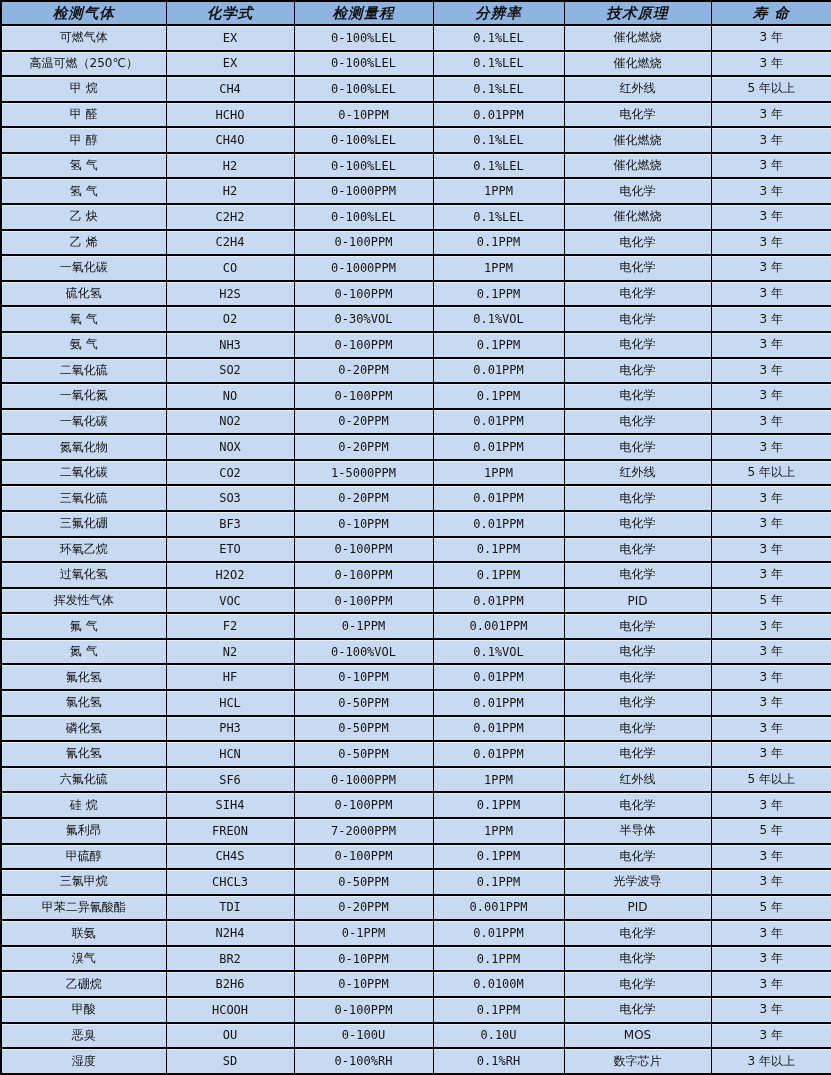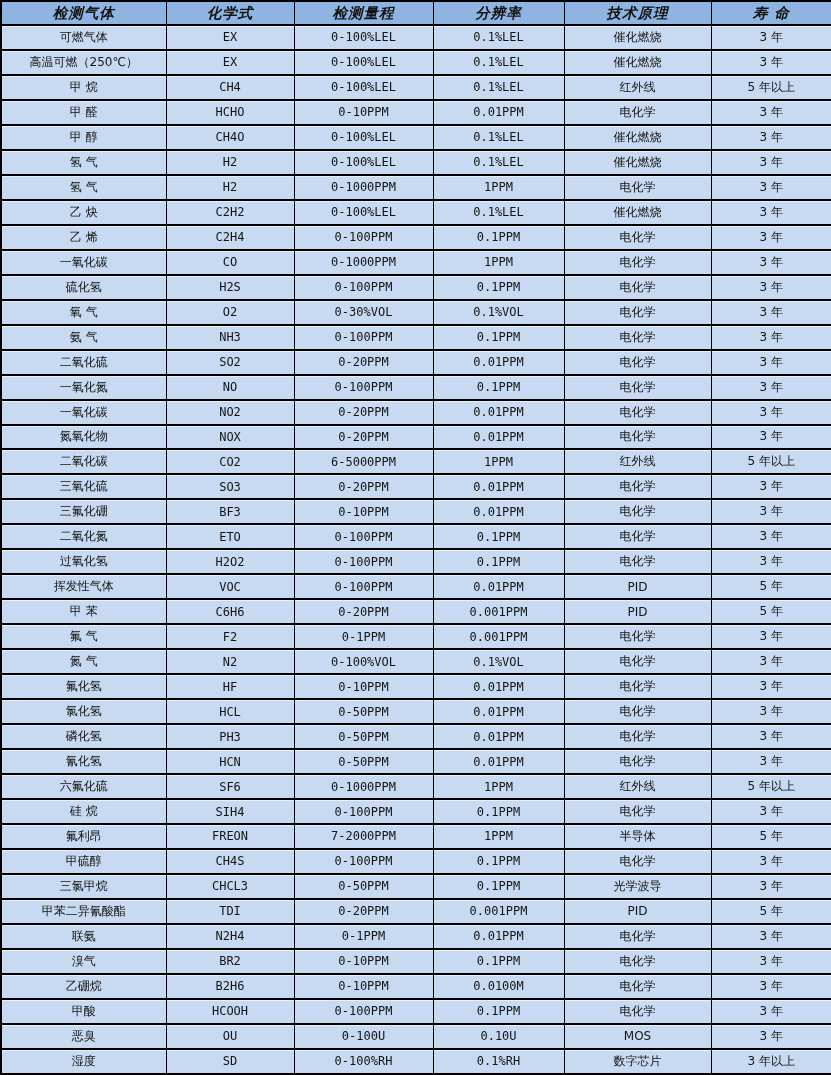--- a/index.html
+++ b/index.html
@@ -202,21 +202,21 @@
         <td>氮氧化物</td>
         <td class="mono">NOX</td>
         <td class="mono">0-20PPM</td>
         <td class="mono">0.01PPM</td>
         <td>电化学</td>
         <td>3 年</td>
       </tr>
       <tr>
         <td>二氧化碳</td>
         <td class="mono">CO2</td>
-        <td class="mono">6-5000PPM</td>
+        <td class="mono">1-5000PPM</td>
         <td class="mono">1PPM</td>
         <td>红外线</td>
         <td>5 年以上</td>
       </tr>
       <tr>
         <td>三氧化硫</td>
         <td class="mono">SO3</td>
         <td class="mono">0-20PPM</td>
         <td class="mono">0.01PPM</td>
         <td>电化学</td>
@@ -224,48 +224,40 @@
       </tr>
       <tr>
         <td>三氟化硼</td>
         <td class="mono">BF3</td>
         <td class="mono">0-10PPM</td>
         <td class="mono">0.01PPM</td>
         <td>电化学</td>
         <td>3 年</td>
       </tr>
       <tr>
-        <td>二氧化氮</td>
+        <td>环氧乙烷</td>
         <td class="mono">ETO</td>
         <td class="mono">0-100PPM</td>
         <td class="mono">0.1PPM</td>
         <td>电化学</td>
         <td>3 年</td>
       </tr>
       <tr>
         <td>过氧化氢</td>
         <td class="mono">H2O2</td>
         <td class="mono">0-100PPM</td>
         <td class="mono">0.1PPM</td>
         <td>电化学</td>
         <td>3 年</td>
       </tr>
       <tr>
         <td>挥发性气体</td>
         <td class="mono">VOC</td>
         <td class="mono">0-100PPM</td>
         <td class="mono">0.01PPM</td>
-        <td>PID</td>
-        <td>5 年</td>
-      </tr>
-      <tr>
-        <td>甲 苯</td>
-        <td class="mono">C6H6</td>
-        <td class="mono">0-20PPM</td>
-        <td class="mono">0.001PPM</td>
         <td>PID</td>
         <td>5 年</td>
       </tr>
       <tr>
         <td>氟 气</td>
         <td class="mono">F2</td>
         <td class="mono">0-1PPM</td>
         <td class="mono">0.001PPM</td>
         <td>电化学</td>
         <td>3 年</td>

